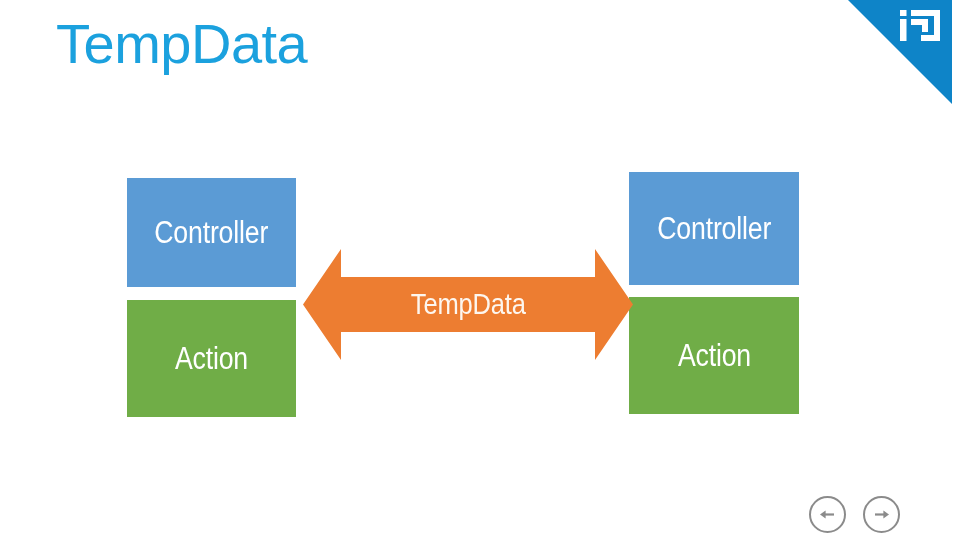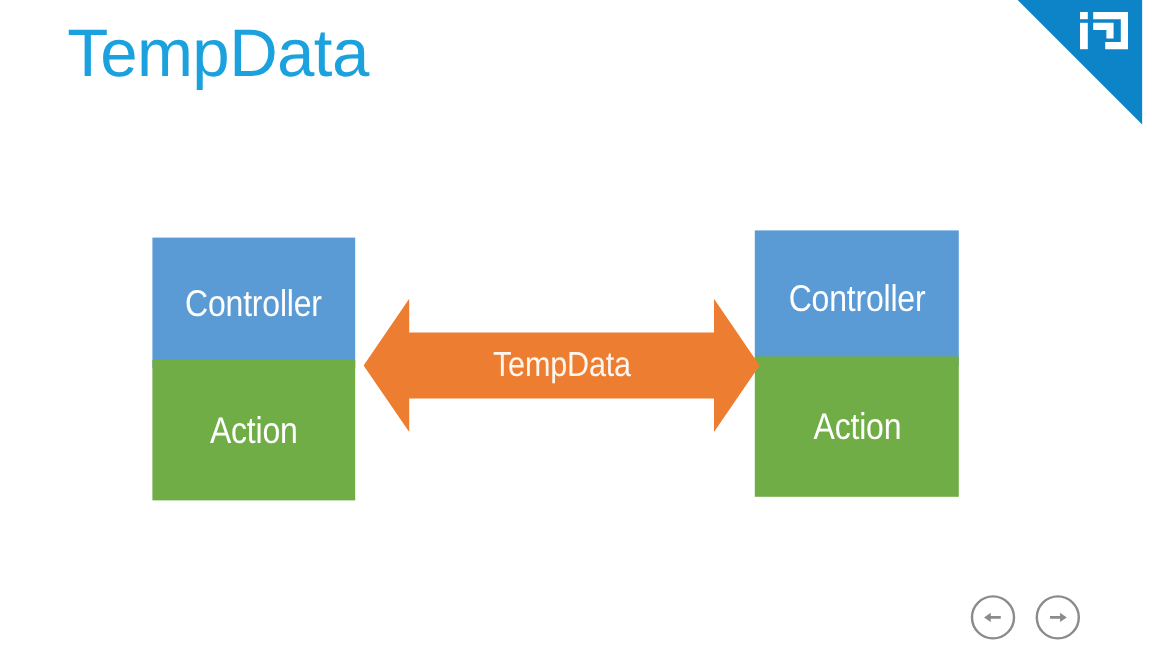--- a/index.html
+++ b/index.html
@@ -78,21 +78,21 @@
     letter-spacing: -0.2px;
     text-rendering: optimizeLegibility;
   }
   .node span {
     display: inline-block;
     transform: scaleX(0.86);
     transform-origin: center;
     white-space: nowrap;
   }
 
-  .node-controller { background: #5b9bd5; margin-top: 20px; }
+  .node-controller { background: #5b9bd5; }
   .node-action     { background: #70ad47; justify-content: center; }
 
   #left-controller  { left: 127px; top: 178px; width: 169px; height: 109px; font-size: 31px; }
   #left-action      { left: 127px; top: 300px; width: 169px; height: 117px; font-size: 31px; }
   #right-controller { left: 629px; top: 172px; width: 170px; height: 113px; font-size: 31px; }
   #right-action     { left: 629px; top: 297px; width: 170px; height: 117px; font-size: 31px; }
 
   
   #flow-arrow {
     position: absolute;

